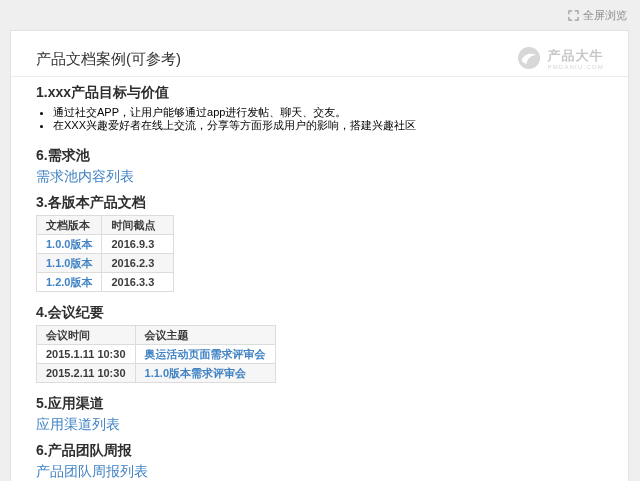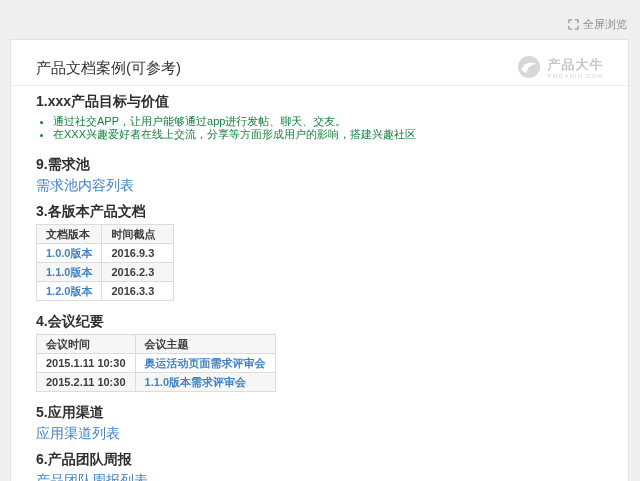--- a/index.html
+++ b/index.html
@@ -10,21 +10,20 @@
     font-family: "Liberation Sans", "DejaVu Sans", sans-serif;
     overflow: hidden;
   }
   .page { width: 640px; height: 481px; }
 
   
   .topbar {
     height: 30px;
     display: flex; align-items: center; justify-content: flex-end;
     padding: 0 13px;
-    margin-top: 9px;
   }
   .fullscreen-btn {
     display: flex; align-items: center; gap: 4px;
     color: #8f8f8f; font-size: 11px; cursor: pointer;
   }
   .fullscreen-btn svg { display: block; }
 
   
   .card {
     margin: 0 11px 0 10px;
@@ -50,21 +49,21 @@
 
   
   .content { padding: 0 25px; }
   .section-heading {
     margin: 13px 0 0;
     font-size: 14px; line-height: 15px; font-weight: 700; color: #2e2e2e;
   }
   .section-heading.first { margin-top: 8px; }
   .bullet-list {
     margin: 6px 0 16px; padding-left: 17px;
-    color: #15803d;
+    color: #000000;
   }
   .bullet-list li { font-size: 11px; line-height: 13px; }
   .doc-link {
     display: block; width: max-content;
     margin: 7px 0 0;
     font-size: 14px; line-height: 12px;
     text-decoration: none; color: #4183c4; cursor: pointer;
   }
   table.data-table {
     border-collapse: collapse;
@@ -120,21 +119,21 @@
     </div>
 
     <div class="content">
 
       <h2 class="section-heading first">1.xxx产品目标与价值</h2>
       <ul class="bullet-list">
         <li>通过社交APP，让用户能够通过app进行发帖、聊天、交友。</li>
         <li>在XXX兴趣爱好者在线上交流，分享等方面形成用户的影响，搭建兴趣社区</li>
       </ul>
 
-      <h2 class="section-heading">9.需求池</h2>
+      <h2 class="section-heading">6.需求池</h2>
       <a class="doc-link" href="#">需求池内容列表</a>
 
       <h2 class="section-heading">3.各版本产品文档</h2>
       <table class="data-table">
         <thead>
           <tr>
             <th>文档版本</th>
             <th class="col-wide">时间截点</th>
           </tr>
         </thead>

